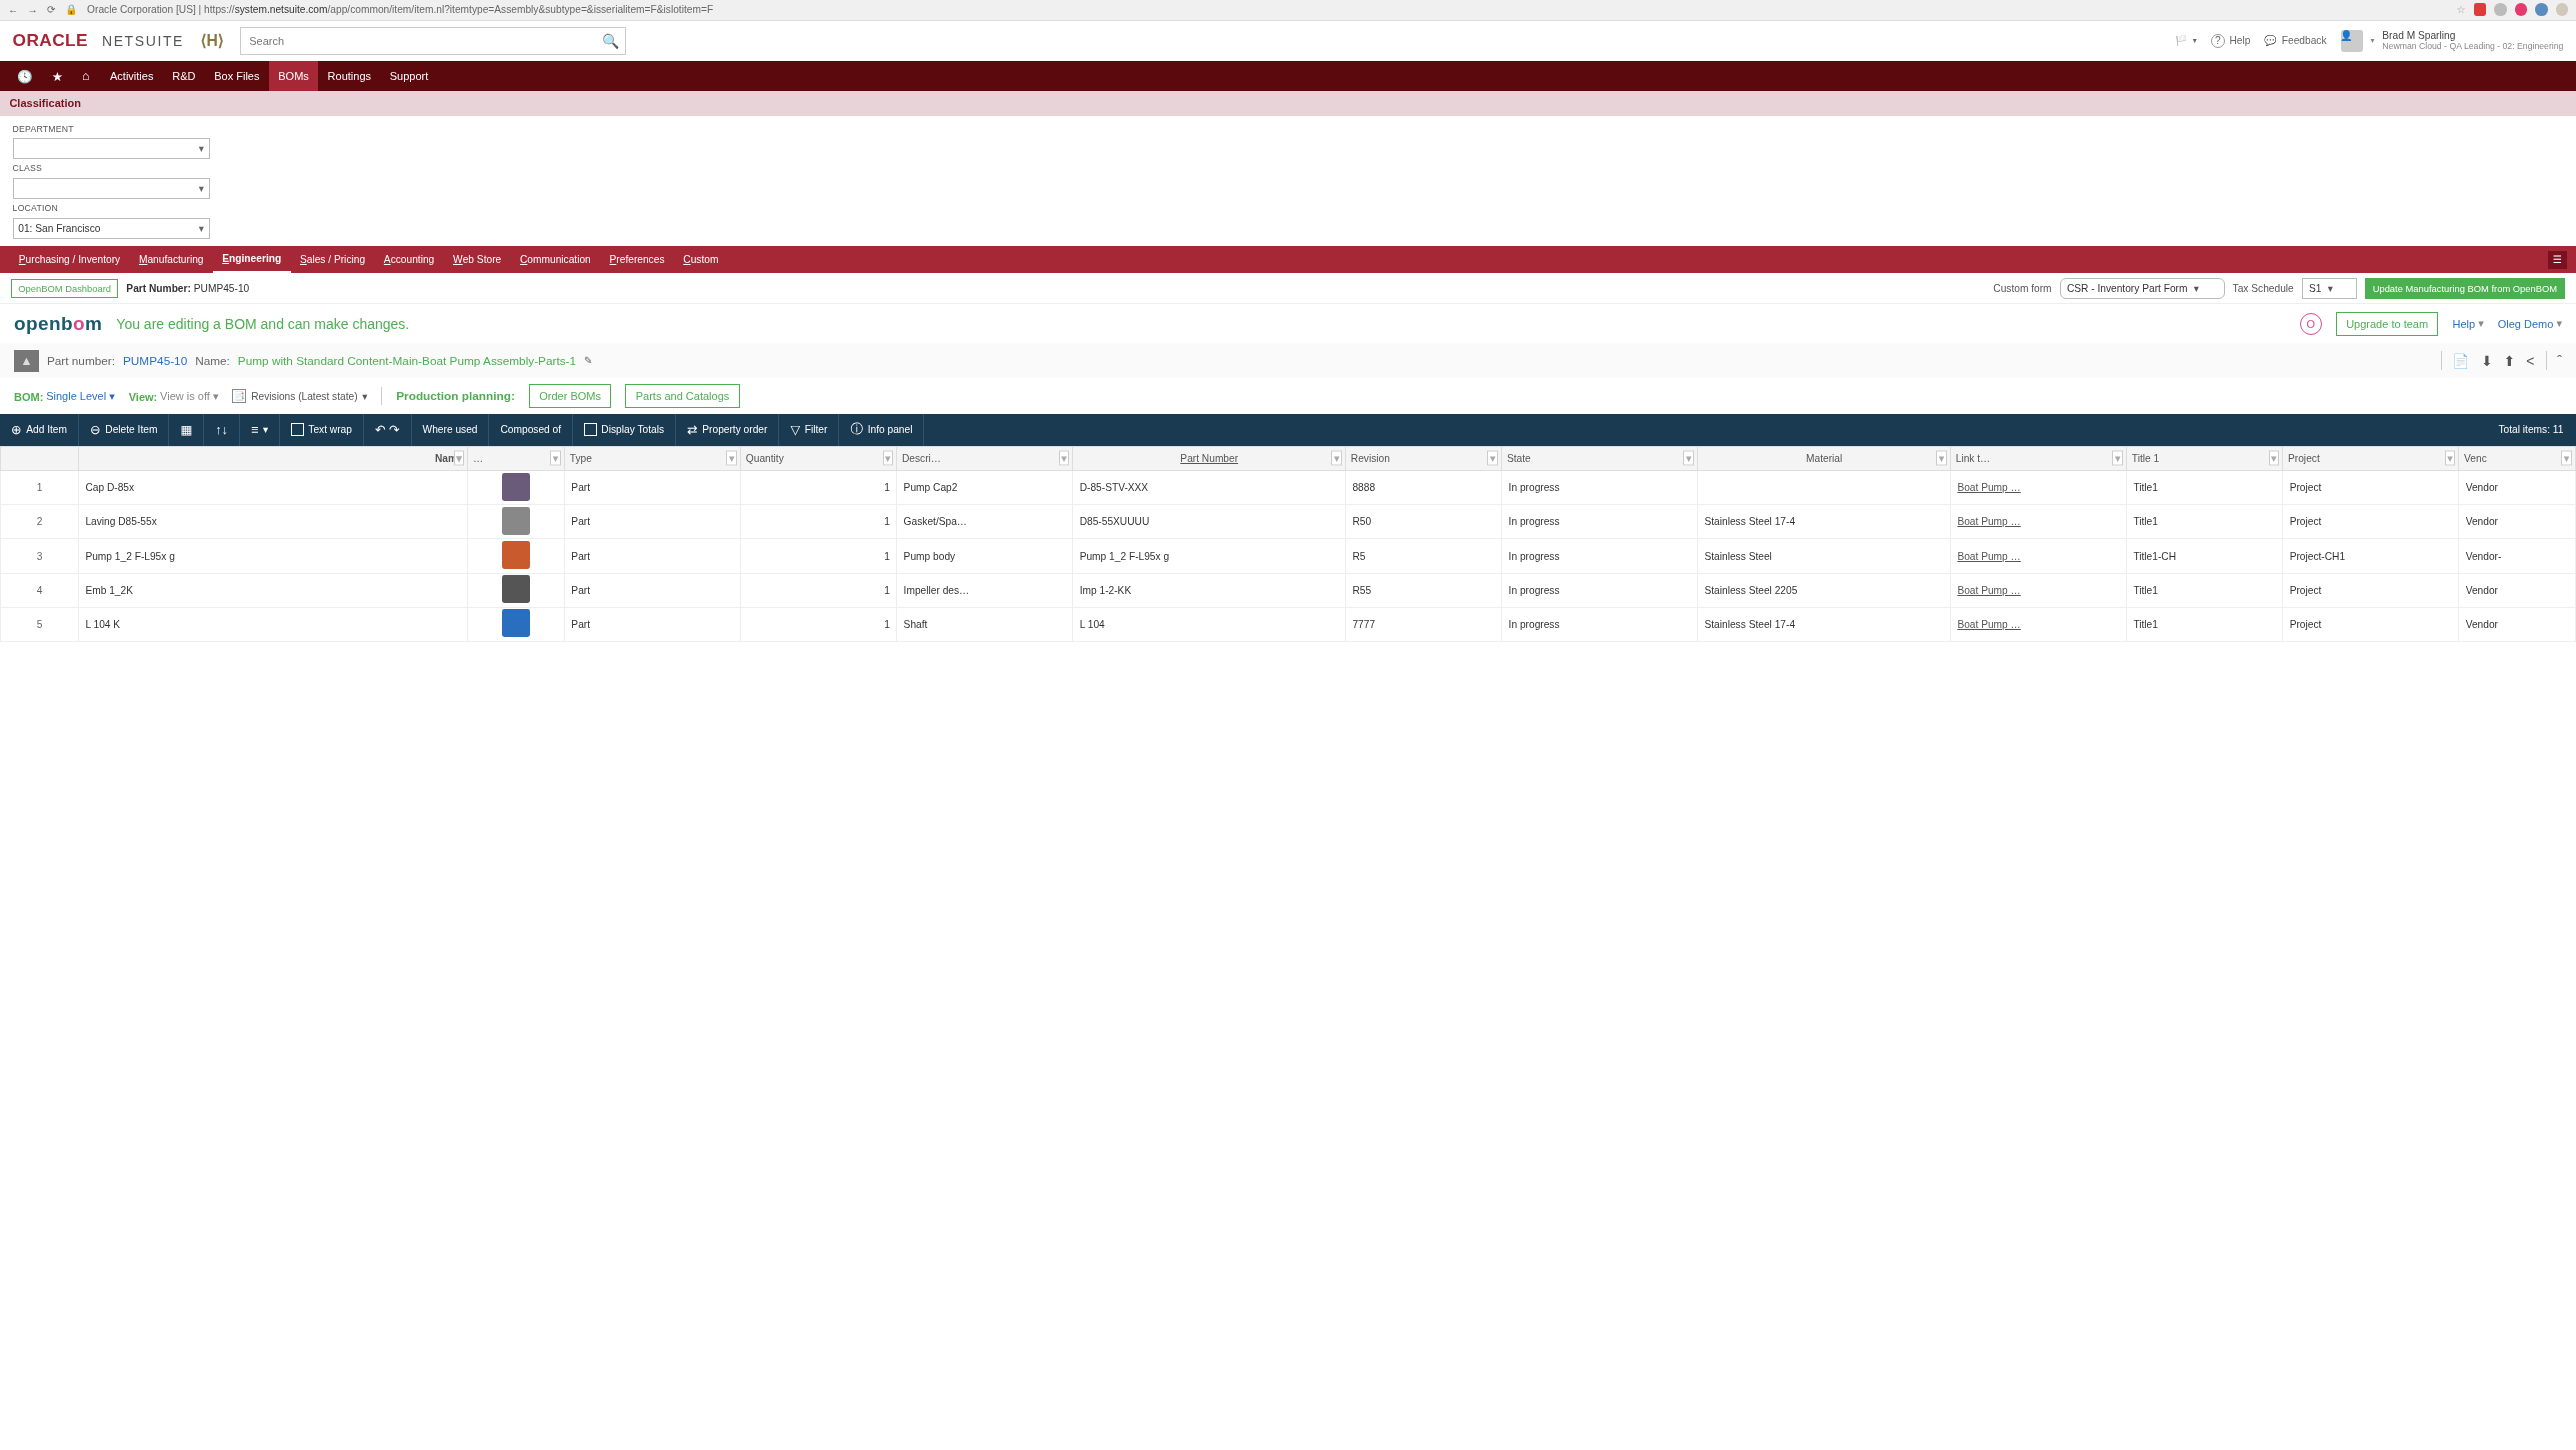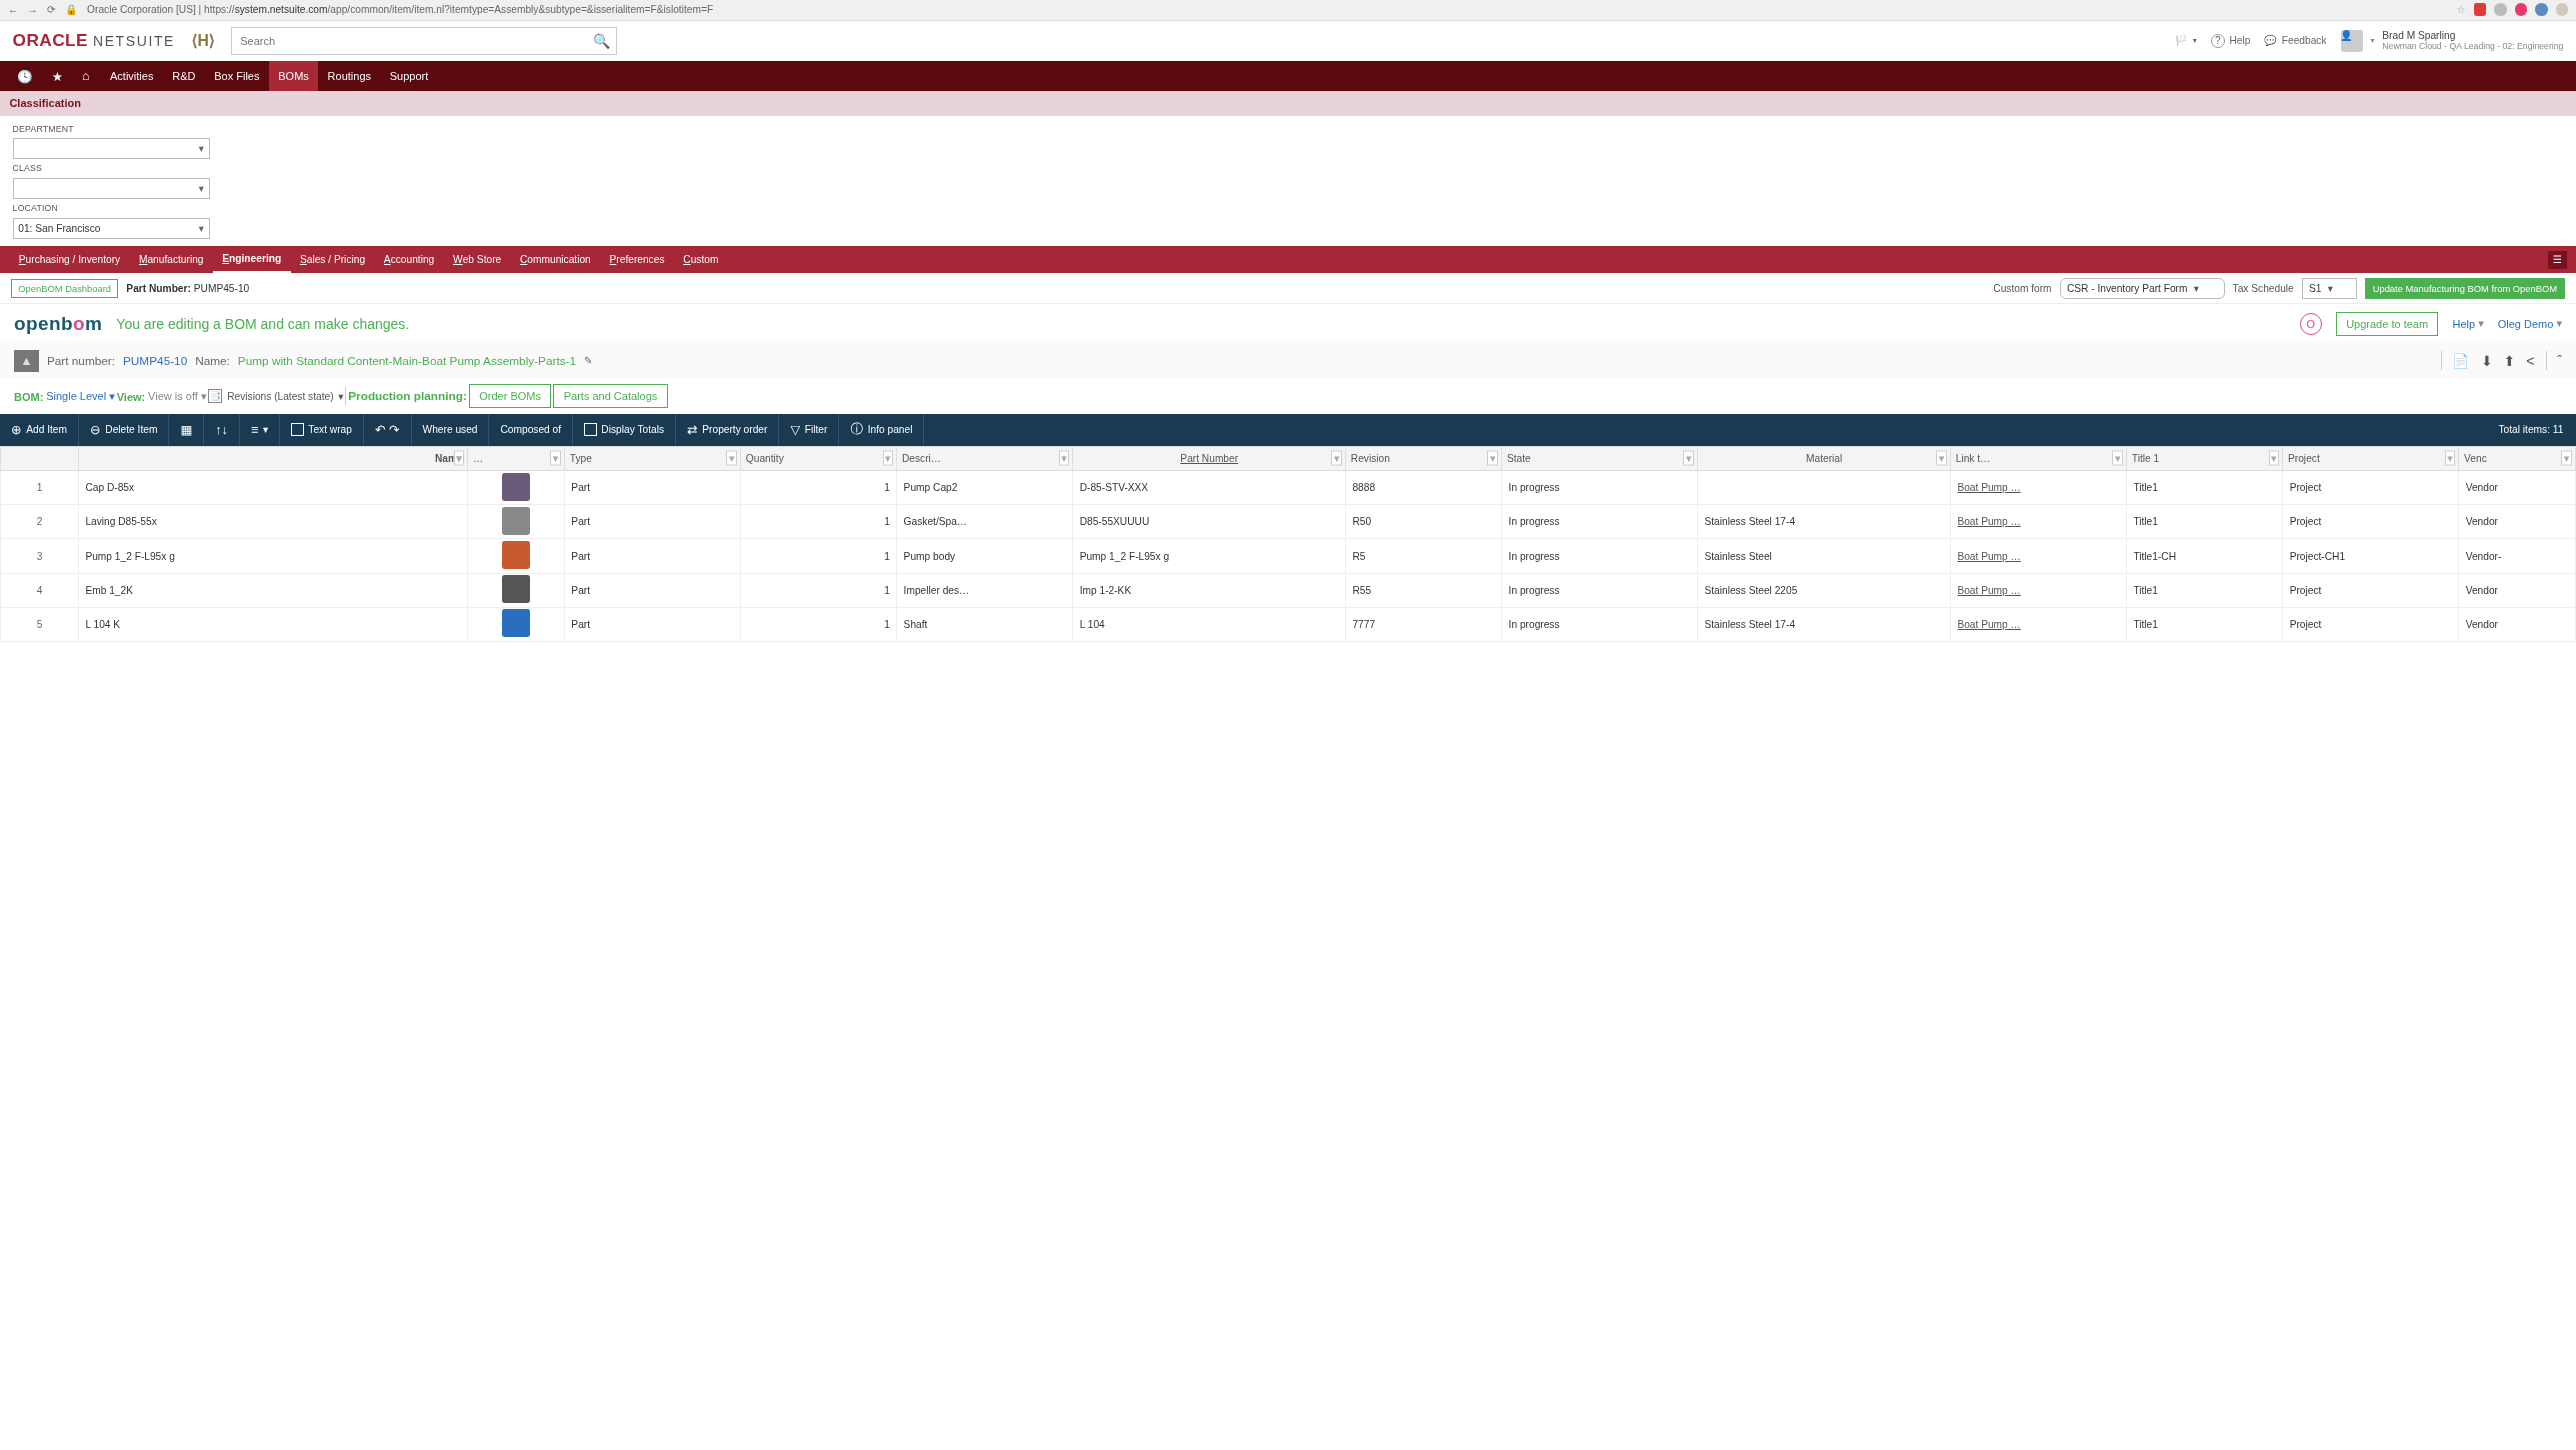--- a/index.html
+++ b/index.html
@@ -8,21 +8,21 @@
 
 .browser-bar { display: flex; align-items: center; padding: 1.6px 7.9px; gap: 9.4px; background: #f0f0f0; border-bottom: 0.8px solid #ddd; height: 20.5px; }
 .browser-bar .icon-btn { color: #666; cursor: pointer; }
 .browser-bar .url { color: #666; font-size: 10.2px; overflow: hidden; white-space: nowrap; }
 .browser-bar .url .bold { color: #333; }
 .browser-bar .right-icons { margin-left: auto; display: flex; gap: 7.9px; align-items: center; }
 .ext-icon { width: 12.6px; height: 12.6px; border-radius: 2.4px; display: inline-block; }
 
 
 .ns-header { display: flex; align-items: center; padding: 6.3px 12.6px; background: #fff; gap: 15.7px; }
-.ns-logo { display: flex; align-items: baseline; gap: 5px; }
+.ns-logo { display: flex; align-items: baseline; gap: 14px; }
 .oracle-text { color: #a62837; font-weight: bold; font-size: 17.3px; letter-spacing: 0.4px; }
 .netsuite-text { color: #555; font-size: 14px; letter-spacing: 1.6px; font-weight: 300; }
 .company-badge { width: 25px; height: 25px; display: flex; align-items: center; justify-content: center; color: #8a7842; font-size: 15.7px; font-weight: bold; }
 .search-wrap { flex: 0 0 386px; position: relative; }
 .search-wrap input { width: 100%; height: 28px; border: 0.8px solid #ccc; padding: 0 28px 0 7.9px; font-size: 11px; }
 .search-wrap .search-icon { position: absolute; right: 6.3px; top: 6.3px; color: #555; font-size: 14px; }
 .ns-header-right { margin-left: auto; display: flex; align-items: center; gap: 14px; color: #666; }
 .ns-hr-item { display: flex; align-items: center; gap: 4.7px; cursor: pointer; }
 .user-block { display: flex; align-items: center; gap: 7.9px; }
 .avatar { width: 22px; height: 22px; background: #ccc; border-radius: 2.4px; }
@@ -83,21 +83,21 @@
 .pn-label { color: #666; font-size: 11.8px; }
 .pn-value { color: #2a6fbf; font-size: 11.8px; }
 .name-value { color: #4caf50; font-size: 11.8px; }
 .edit-icon { color: #666; cursor: pointer; }
 .bom-title-row .spacer { flex: 1; }
 .action-icons { display: flex; gap: 11px; color: #555; font-size: 14px; align-items: center; }
 .action-icons span { cursor: pointer; }
 .divider-v { width: 0.8px; height: 19px; background: #ccc; }
 
 
-.bom-controls { display: flex; align-items: center; padding: 6.3px 14px; gap: 2px; }
+.bom-controls { display: flex; align-items: center; padding: 6.3px 14px; gap: 14px; }
 .ctrl-label { font-size: 11px; font-weight: bold; }
 .ctrl-val { color: #2a6fbf; font-size: 11px; cursor: pointer; display: inline-flex; align-items: center; gap: 3.1px; }
 .rev-btn { color: #555; cursor: pointer; display: inline-flex; align-items: center; gap: 4.7px; font-size: 10.2px; }
 .rev-icon { width: 14px; height: 14px; border: 0.8px solid #888; display: inline-flex; align-items: center; justify-content: center; font-size: 8.7px; }
 .pp-label { color: #4caf50; font-weight: bold; font-size: 11.8px; }
 .green-btn { border: 0.8px solid #4caf50; color: #4caf50; background: #fff; padding: 4.7px 9.4px; font-size: 11px; cursor: pointer; }
 .vbar { width: 0.8px; height: 17.3px; background: #ccc; }
 
 
 .ob-toolbar { background: #1a3a52; display: flex; align-items: center; height: 31.5px; color: #fff; }

